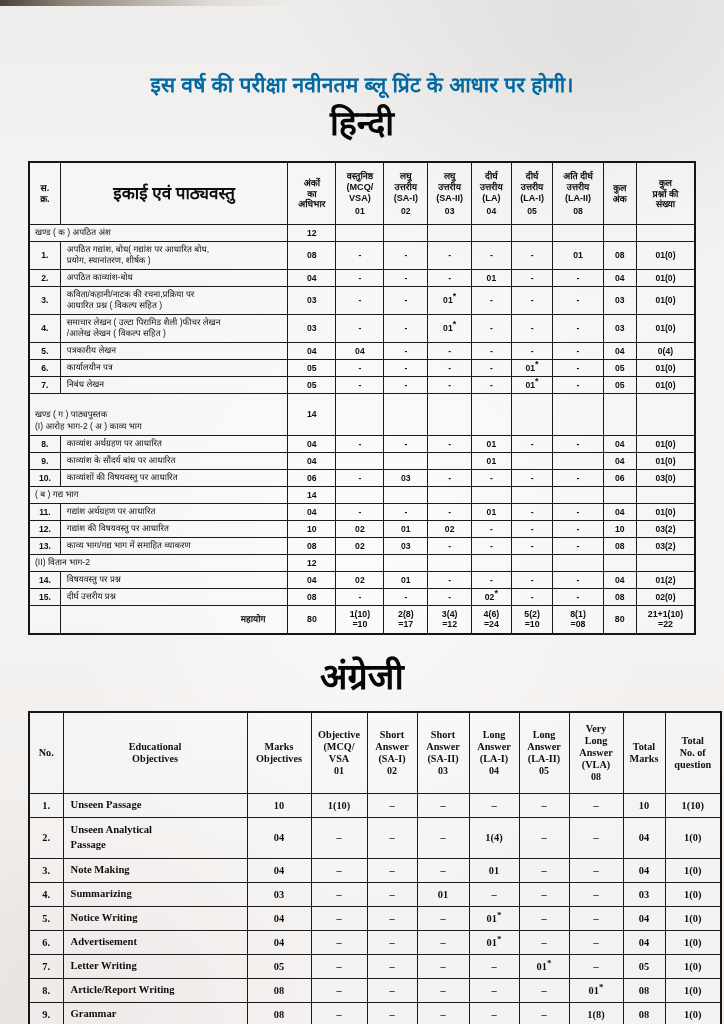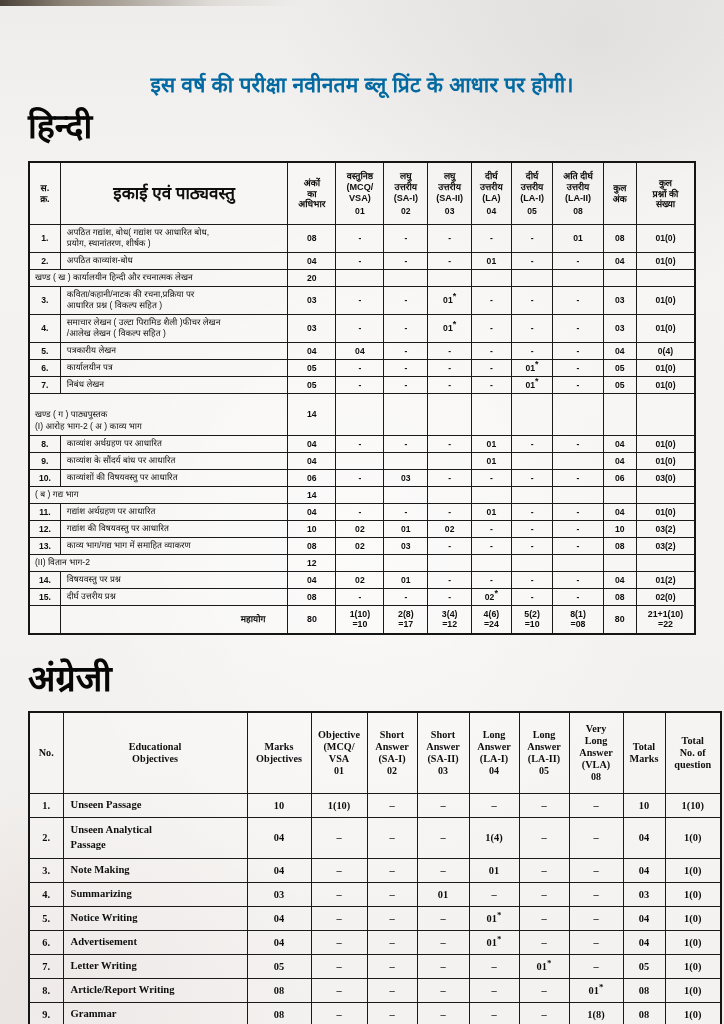--- a/index.html
+++ b/index.html
@@ -45,22 +45,22 @@
     text-align: center;
     font-family: "Liberation Sans", "DejaVu Sans", sans-serif;
     font-weight: bold;
     font-size: 21px;
     letter-spacing: .2px;
     color: #0369a1;
     margin: 72px 0 0 0;
     line-height: 1.2;
   }
   .subject-title {
-    text-align: left;
-    font-family: Liberation Serif, serif;
+    text-align: center;
+    font-family: Liberation Mono, monospace;
     font-weight: bold;
     font-size: 34px;
     color: #060606;
     margin: 12px 0 16px 0;
     line-height: 1.05;
   }
   .subject-title.english-title {
     margin: 26px 0 12px 0;
     font-size: 36px;
   }
@@ -264,20 +264,32 @@
         </th>
         <th>
           <span class="stack">कुल</span>
           <span class="stack">प्रश्नों की</span>
           <span class="stack">संख्या</span>
         </th>
       </tr>
     </thead>
     <tbody id="hindi-body">
         <tr>
+          <td class="section" colspan="2">खण्ड ( क ) अपठित अंश</td>
+          <td>12</td>
+          <td></td>
+          <td></td>
+          <td></td>
+          <td></td>
+          <td></td>
+          <td></td>
+          <td></td>
+          <td></td>
+        </tr>
+        <tr>
           <td class="sn tall2">1.</td>
           <td class="topic tall2">अपठित गद्यांश, बोध( गद्यांश पर आधारित बोध,<br>   प्रयोग, स्थानांतरण, शीर्षक )</td>
           <td class="tall2">08</td>
           <td class="tall2">-</td>
           <td class="tall2">-</td>
           <td class="tall2">-</td>
           <td class="tall2">-</td>
           <td class="tall2">-</td>
           <td class="tall2">01</td>
           <td class="tall2">08</td>
@@ -288,32 +300,20 @@
           <td class="topic">अपठित काव्यांश-बोध</td>
           <td>04</td>
           <td>-</td>
           <td>-</td>
           <td>-</td>
           <td>01</td>
           <td>-</td>
           <td>-</td>
           <td>04</td>
           <td>01(0)</td>
-        </tr>
-        <tr>
-          <td class="section" colspan="2">खण्ड ( ख ) कार्यालयीन हिन्दी और रचनात्मक लेखन</td>
-          <td>20</td>
-          <td></td>
-          <td></td>
-          <td></td>
-          <td></td>
-          <td></td>
-          <td></td>
-          <td></td>
-          <td></td>
         </tr>
         <tr>
           <td class="sn tall2">3.</td>
           <td class="topic tall2">कविता/कहानी/नाटक की रचना,प्रक्रिया पर<br>आधारित प्रश्न ( विकल्प सहित )</td>
           <td class="tall2">03</td>
           <td class="tall2">-</td>
           <td class="tall2">-</td>
           <td class="tall2">01<sup class="ast">*</sup></td>
           <td class="tall2">-</td>
           <td class="tall2">-</td>

